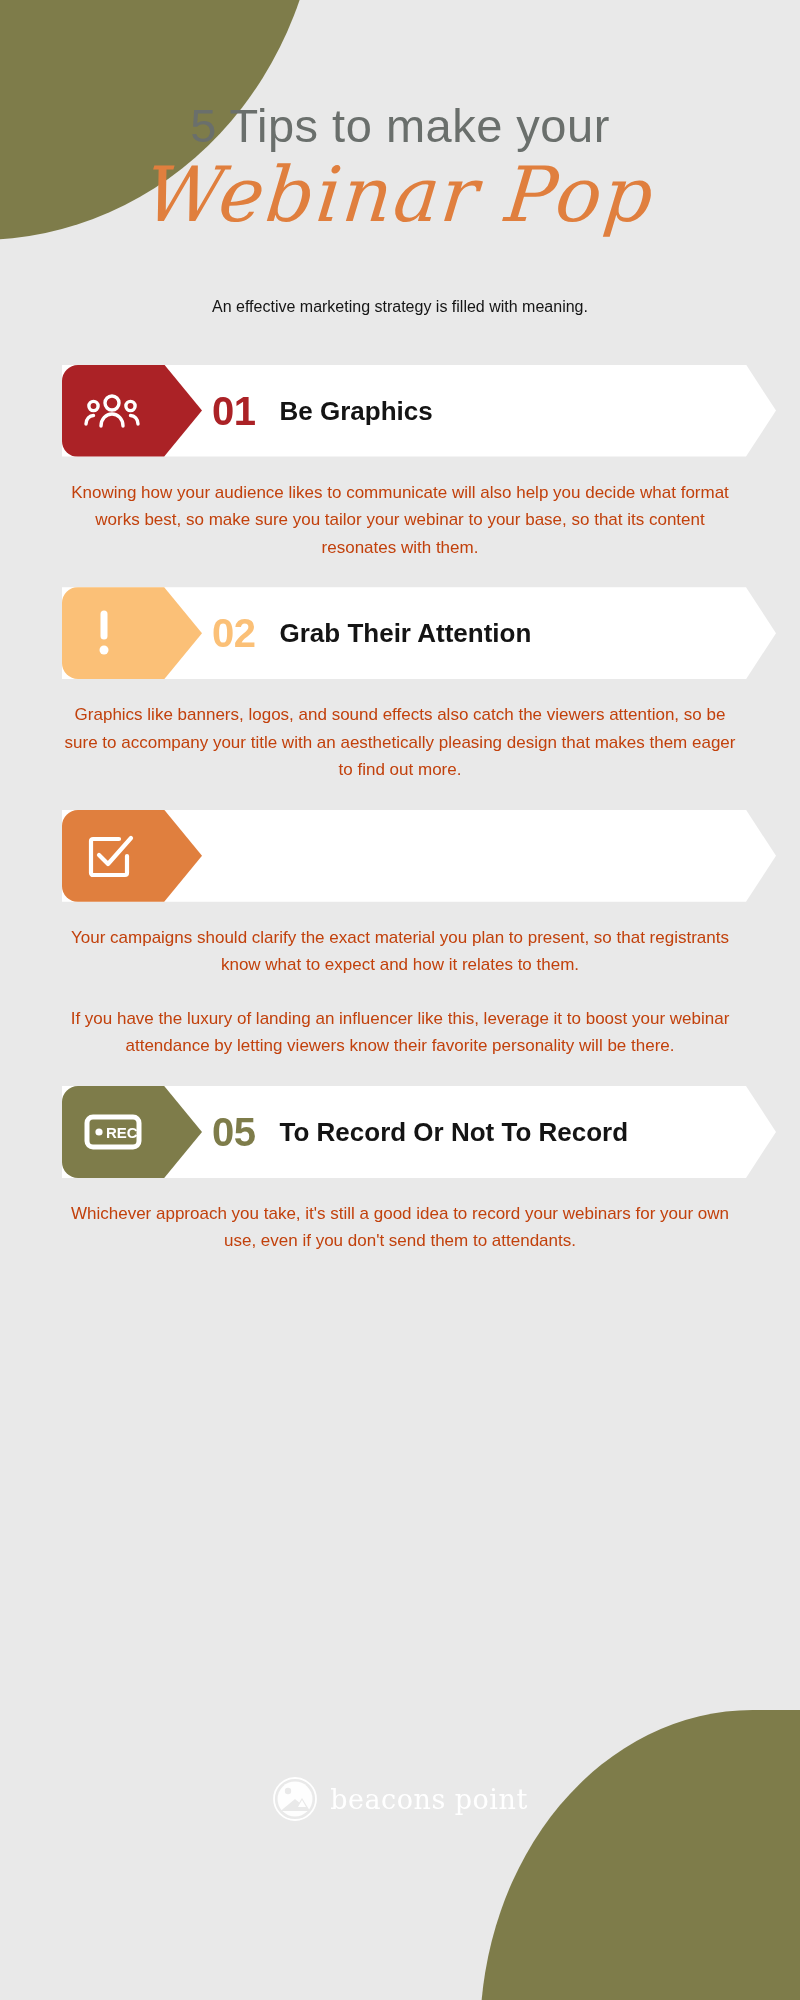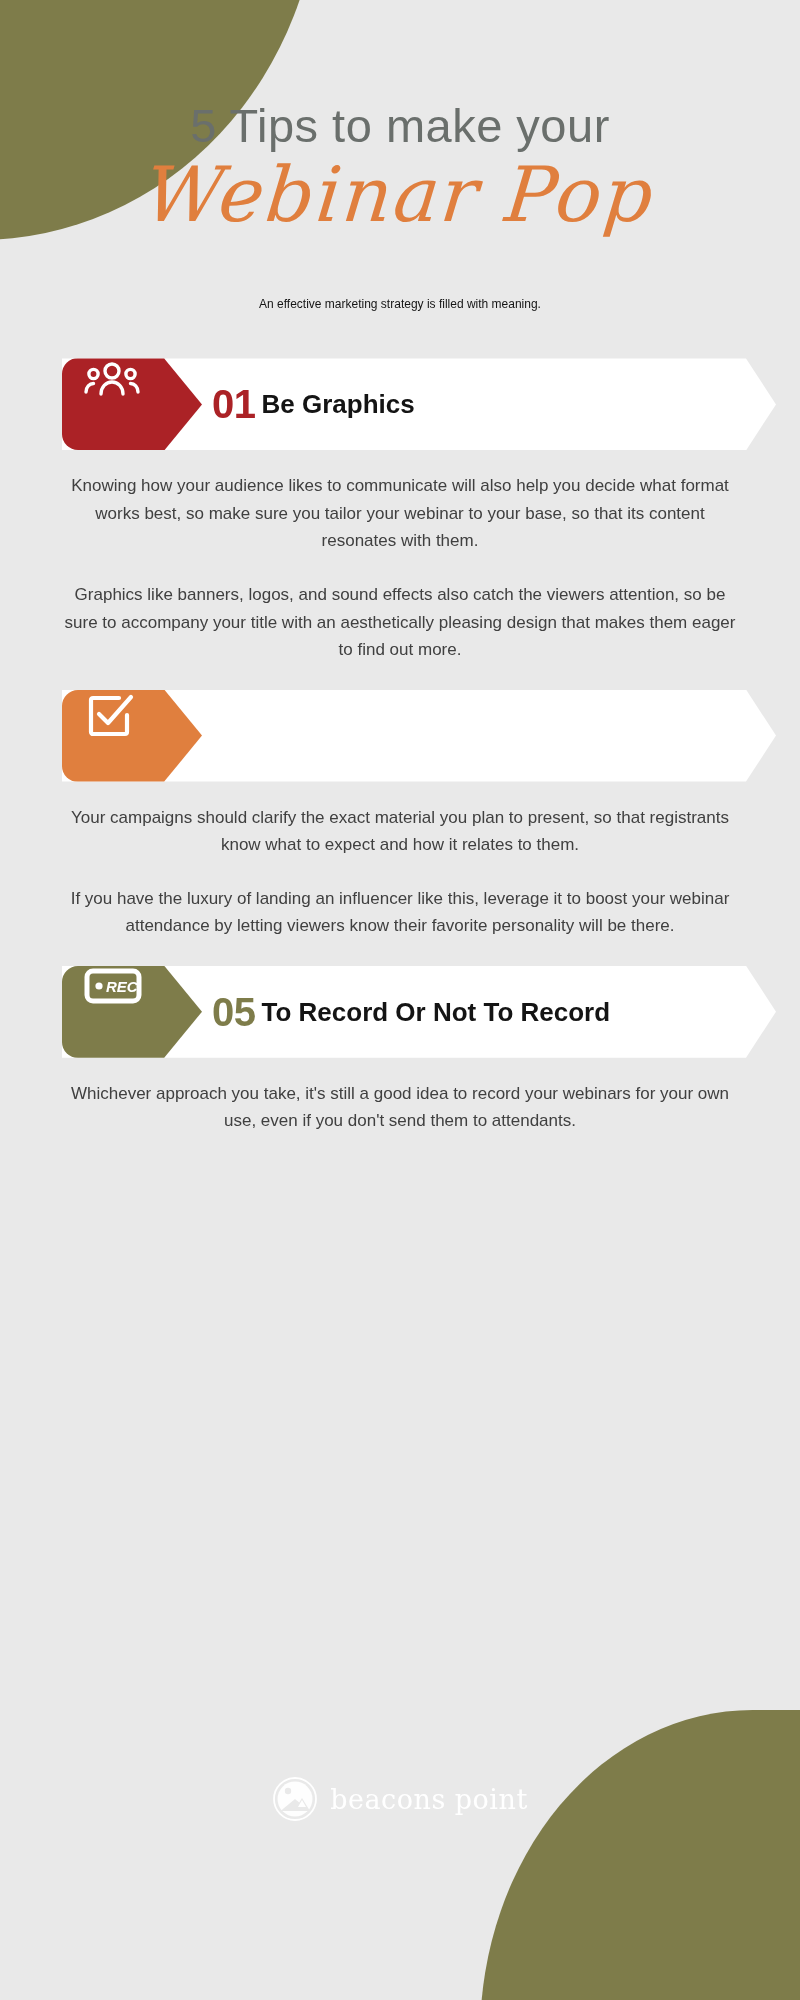--- a/index.html
+++ b/index.html
@@ -69,21 +69,21 @@
     line-height: 1.05;
     margin: 6px 0 0 0;
     letter-spacing: 2px;
     transform: skewX(-6deg);
   }
 
   .intro {
     margin: 60px auto 0 auto;
     width: 600px;
     text-align: center;
-    font-size: 12px;
+    font-size: 16px;
     line-height: 1.55;
     color: #151515;
   }
   .intro span { display: block; }
 
   
   .tips {
     position: relative;
     margin-top: 45px;
   }
@@ -110,36 +110,35 @@
     position: absolute;
     left: 0;
     top: 0;
     width: 140px;
     height: 92px;
     border-top-left-radius: 16px;
     border-bottom-left-radius: 16px;
     -webkit-clip-path: polygon(0 0, 73% 0, 100% 50%, 73% 100%, 0 100%);
     clip-path: polygon(0 0, 73% 0, 100% 50%, 73% 100%, 0 100%);
     display: flex;
-    align-items: flex-start;
+    align-items: center;
     justify-content: flex-start;
     padding-left: 22px;
     box-sizing: border-box;
-    font-style: italic;
   }
   .badge svg { display: block; }
 
   .banner-text {
     position: absolute;
     left: 150px;
     top: 0;
     height: 92px;
     display: flex;
     align-items: center;
-    gap: 6px;
+    gap: 24px;
   }
   .tip-num {
     font-size: 40px;
     font-weight: 700;
     letter-spacing: -0.5px;
     line-height: 1;
   }
   .tip-heading {
     font-size: 26px;
     font-weight: 700;
@@ -147,21 +146,21 @@
     line-height: 1;
     white-space: nowrap;
   }
 
   .tip-body {
     margin: 22px auto 0 auto;
     width: 680px;
     text-align: center;
     font-size: 17px;
     line-height: 1.62;
-    color: #404040;
+    color: #c2410c;
   }
 
   
   .footer {
     position: absolute;
     left: 0;
     right: 0;
     bottom: 178px;
     display: flex;
     align-items: center;
@@ -214,20 +213,35 @@
         </div>
         <div class="banner-text">
           <span class="tip-num" style="color:#ab2226">01</span>
           <span class="tip-heading">Be Graphics</span>
         </div>
       </div>
       <p class="tip-body">Knowing how your audience likes to communicate will also help you decide what format works best, so make sure you tailor your webinar to your base, so that its content resonates with them.</p>
     </div>
 
     <div class="tip">
+      <div class="banner">
+        <div class="banner-bg"></div>
+        <div class="badge" style="background:#fbc077">
+          <span>
+            <svg width="40" height="50" viewBox="0 0 40 50" fill="none" stroke="#fff" stroke-width="7" stroke-linecap="round">
+              <line x1="20" y1="6" x2="20" y2="28"></line>
+              <circle cx="20" cy="42" r="4.5" fill="#fff" stroke="none"></circle>
+            </svg>
+          </span>
+        </div>
+        <div class="banner-text">
+          <span class="tip-num" style="color:#fbc077">02</span>
+          <span class="tip-heading">Grab Their Attention</span>
+        </div>
+      </div>
       <p class="tip-body">Graphics like banners, logos, and sound effects also catch the viewers attention, so be sure to accompany your title with an aesthetically pleasing design that makes them eager to find out more.</p>
     </div>
 
     <div class="tip">
       <div class="banner">
         <div class="banner-bg"></div>
         <div class="badge" style="background:#e07f3e">
           <span>
             <svg width="50" height="50" viewBox="0 0 50 50" fill="none" stroke="#fff" stroke-width="4.2" stroke-linecap="round" stroke-linejoin="round">
               <path d="M43 25v17a2 2 0 0 1-2 2H9a2 2 0 0 1-2-2V10a2 2 0 0 1 2-2h26"></path>

